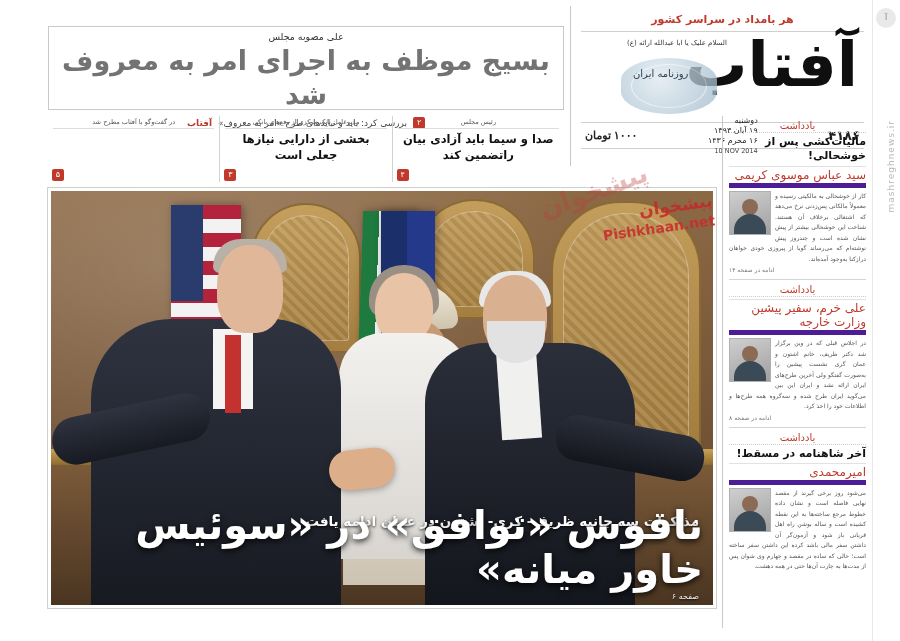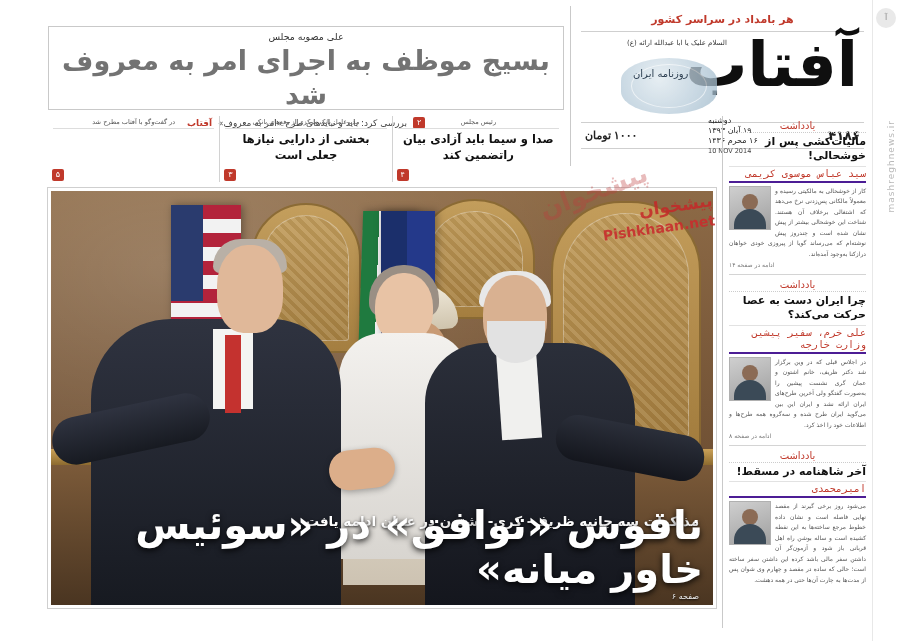--- a/index.html
+++ b/index.html
@@ -114,21 +114,21 @@
     border-top: 1px solid #cfcfcf;
     display: flex;
     align-items: center;
     justify-content: space-between;
     padding: 0 4px;
     font-size: 8px;
     color: #222;
   }
   .mast-bottom .price { font-size: 11px; font-weight: bold; font-family: Liberation Serif, serif; }
   .mast-bottom .issue { font-size: 13px; font-weight: bold; direction: ltr; }
-  .mast-bottom .date-col { text-align: left; line-height: 1.3; }
+  .mast-bottom .date-col { text-align: right; line-height: 1.3; }
   .mast-bottom .date-col .en { direction: ltr; font-size: 6.5px; color: #444; }
 
   
   .lead {
     position: absolute;
     top: 26px; right: 336px;
     width: 516px; height: 84px;
     border: 1px solid #c9c9c9;
     padding: 4px 8px;
   }
@@ -228,27 +228,26 @@
   }
   .op .op-title {
     font-size: 11px;
     font-weight: bold;
     text-align: right;
     line-height: 1.3;
     color: #111;
     margin-bottom: 2px;
   }
   .op .op-author {
-    font-size: 10px;
+    font-size: 12px;
     color: #c0392b;
     border-top: 1px solid #e2e2e2;
-    border-bottom: 2px solid #4c1d95;
+    border-bottom: 5px solid #4c1d95;
     padding: 1px 0;
     margin-bottom: 3px;
-    font-family: Liberation Mono, monospace;
   }
   .op .op-body {
     font-size: 6px;
     color: #555;
     line-height: 1.75;
     text-align: justify;
   }
   .op .op-photo {
     float: left;
     width: 42px; height: 44px;
@@ -595,21 +594,20 @@
     <div class="op">
       <div class="op-label">یادداشت</div>
       <div class="op-title">مالیات‌کشی پس از خوشحالی!</div>
       <div class="op-author">سید عباس موسوی کریمی</div>
       <div class="op-photo"></div>
       <div class="op-body">کار از خوشحالی به مالکیتی رسیده و معمولاً مالکانی پس‌زدنی نرخ می‌دهد که اشتغالی برخلاف آن هستند. شناخت این خوشحالی بیشتر از پیش نشان شده است و چندروز پیش نوشته‌ام که می‌رساند گویا از پیروزی خودی خواهان درازکنا به‌وجود آمده‌اند.</div>
       <div class="op-more">ادامه در صفحه ۱۴</div>
     </div>
     <div class="op">
       <div class="op-label">یادداشت</div>
-      <div class="op-title">چرا ایران دست به عصا حرکت می‌کند؟</div>
       <div class="op-author">علی خرم، سفیر پیشین وزارت خارجه</div>
       <div class="op-photo"></div>
       <div class="op-body">در اجلاس قبلی که در وین برگزار شد دکتر ظریف، خانم اشتون و عمان گری نشست پیشین را به‌صورت گفتگو ولی آخرین طرح‌های ایران ارائه نشد و ایران این بین می‌گوید ایران طرح شده و سه‌گروه همه طرح‌ها و اطلاعات خود را اخذ کرد.</div>
       <div class="op-more">ادامه در صفحه ۸</div>
     </div>
     <div class="op">
       <div class="op-label">یادداشت</div>
       <div class="op-title">آخر شاهنامه در مسقط!</div>
       <div class="op-author">امیرمحمدی</div>
       <div class="op-photo"></div>

